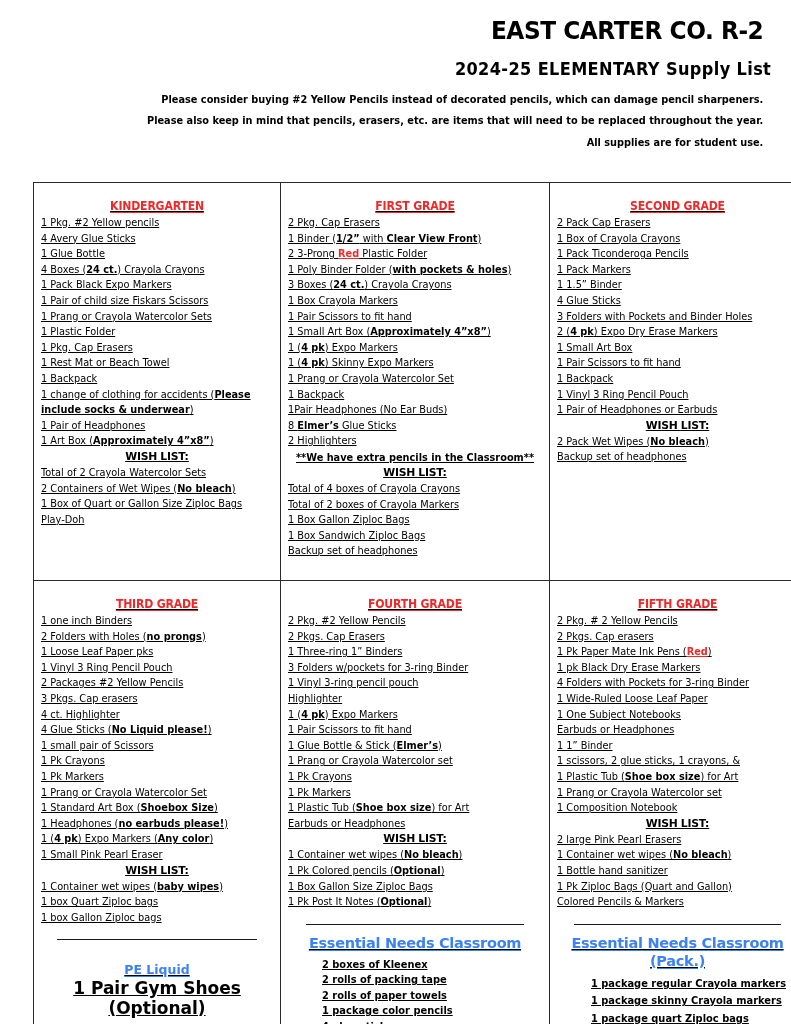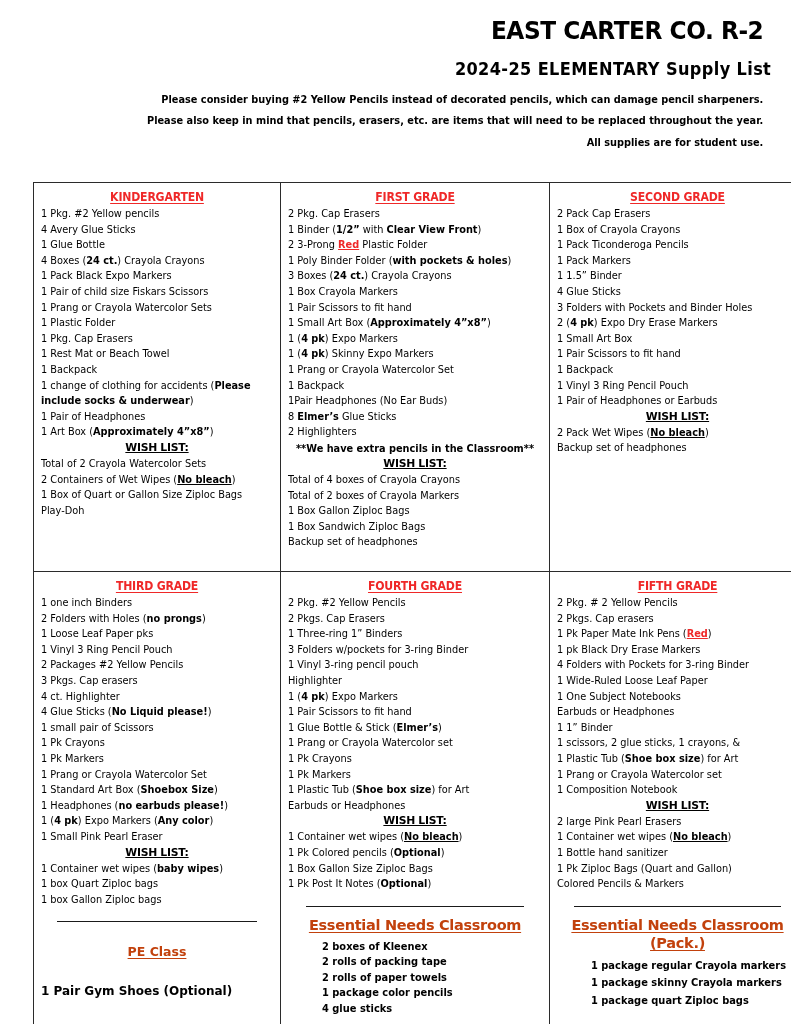--- a/index.html
+++ b/index.html
@@ -58,21 +58,22 @@
     position: absolute;
     left: 33px;
     top: 165px;
     width: 727px;
     border-collapse: collapse;
     table-layout: fixed;
   }
   .grid td {
     border: 1.6px solid #2b2b2b;
     vertical-align: top;
-    padding: 7px 7px 6px 7px;
+    padding: 16px 7px 6px 7px;
+    text-decoration: underline;
   }
   .col-a { width: 232px; }
   .col-b { width: 254px; }
   .col-c { width: 241px; }
 
   .cell-top { height: 375px; }
   .cell-bot { height: 462px; }
 
   .grade-title {
     text-align: center;
@@ -123,35 +124,35 @@
 
   .divider {
     border: 0;
     border-top: 1.4px solid #1a1a1a;
     width: 86%;
     margin: 14px auto 0 auto;
   }
 
   .sub-head {
     text-align: center;
-    color: #c2410c;
+    color: #3b82f6;
     font-family: "DejaVu Sans", sans-serif;
     font-weight: bold;
     text-decoration: underline;
     text-underline-offset: 2px;
     line-height: 1.25;
   }
   .pe-head { font-size: 12.5px; margin-top: 22px; }
   .enc-head { font-size: 14.5px; margin-top: 9px; letter-spacing: -0.3px; }
 
   .pe-line {
-    font-family: "DejaVu Sans", sans-serif;
-    font-weight: bold;
-    font-size: 12px;
-    margin-top: 24px;
+    text-align: center;
+    font-family: "DejaVu Sans", sans-serif;
+    font-weight: bold;
+    font-size: 17px;
   }
 
   ul.enc {
     list-style: none;
     margin: 5px 0 0 0;
     padding: 0 0 0 34px;
   }
   ul.enc li {
     font-family: "DejaVu Sans", sans-serif;
     font-weight: bold;
@@ -286,21 +287,21 @@
               <li>1 (<b>4 pk</b>) Expo Markers (<b>Any color</b>)</li>
               <li>1 Small Pink Pearl Eraser</li>
             </ul>
         <div class="wish-hdr">WISH LIST:</div>
         <ul class="items" id="g3-wish">
               <li>1 Container wet wipes (<b>baby wipes</b>)</li>
               <li>1 box Quart Ziploc bags</li>
               <li>1 box Gallon Ziploc bags</li>
             </ul>
         <hr class="divider">
-        <div class="sub-head pe-head">PE Class</div>
+        <div class="sub-head pe-head">PE Liquid</div>
         <div class="pe-line">1 Pair Gym Shoes (Optional)</div>
       </td>
 
       <td class="col-b cell-bot">
         <div class="grade-title">FOURTH GRADE</div>
         <ul class="items" id="g4-items">
               <li>2 Pkg. #2 Yellow Pencils</li>
               <li>2 Pkgs. Cap Erasers</li>
               <li>1 Three-ring 1” Binders</li>
               <li>3 Folders w/pockets for 3-ring Binder</li>

